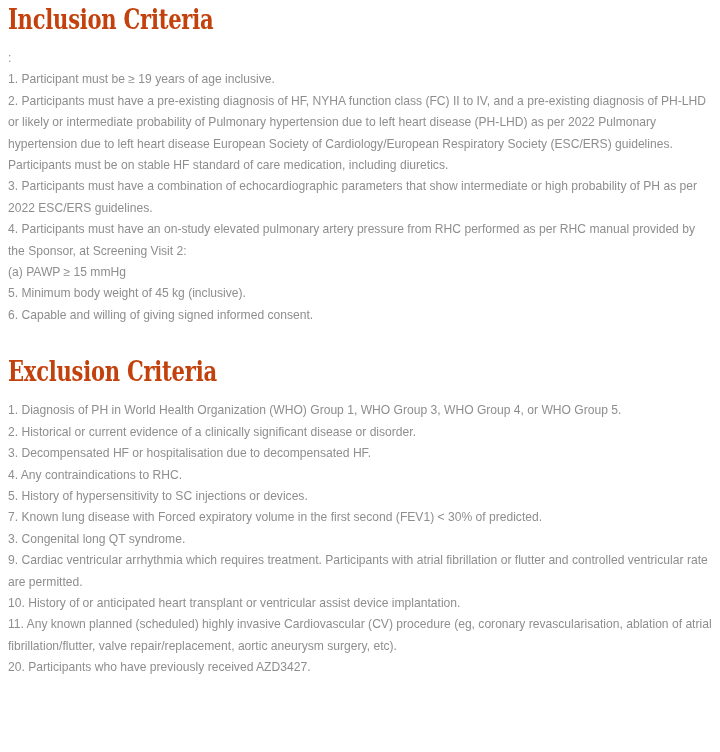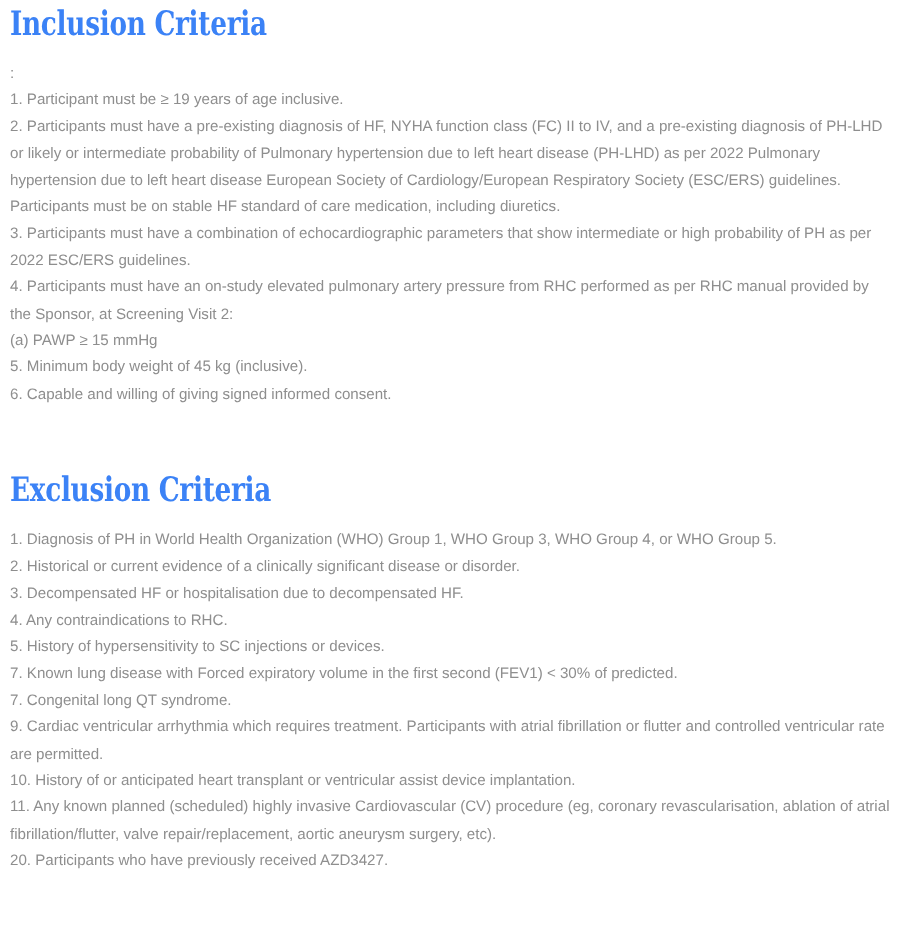--- a/index.html
+++ b/index.html
@@ -12,31 +12,31 @@
     font-family: "Liberation Sans", sans-serif;
     overflow: hidden;
   }
   h2.section-title {
     margin: 0 0 13px 0;
     padding-top: 3px;
     font-family: "DejaVu Serif", serif;
     font-weight: 700;
     font-size: 27px;
     line-height: 30px;
-    color: #3b82f6;
+    color: #c2410c;
     white-space: nowrap;
   }
   h2.section-title .squeeze {
     display: inline-block;
     transform: scaleX(0.78);
     transform-origin: 0 50%;
     letter-spacing: -0.3px;
   }
   section.criteria-section.exclusion h2.section-title {
-    margin-top: 49px;
+    margin-top: 28px;
   }
   p.criteria-item, p.criteria-preamble {
     margin: 0;
     font-size: 12.1px;
     line-height: 21.4px;
     color: #8e8e8e;
   }
 </style>
 </head>
 <body>
@@ -54,18 +54,18 @@
 </section>
 
 <section class="criteria-section exclusion">
   <h2 class="section-title"><span class="squeeze">Exclusion Criteria</span></h2>
   <p class="criteria-item">1. Diagnosis of PH in World Health Organization (WHO) Group 1, WHO Group 3, WHO Group 4, or WHO Group 5.</p>
   <p class="criteria-item">2. Historical or current evidence of a clinically significant disease or disorder.</p>
   <p class="criteria-item">3. Decompensated HF or hospitalisation due to decompensated HF.</p>
   <p class="criteria-item">4. Any contraindications to RHC.</p>
   <p class="criteria-item">5. History of hypersensitivity to SC injections or devices.</p>
   <p class="criteria-item">7. Known lung disease with Forced expiratory volume in the first second (FEV1) &lt; 30% of predicted.</p>
-  <p class="criteria-item">7. Congenital long QT syndrome.</p>
+  <p class="criteria-item">3. Congenital long QT syndrome.</p>
   <p class="criteria-item">9. Cardiac ventricular arrhythmia which requires treatment. Participants with atrial fibrillation or flutter and controlled ventricular rate are permitted.</p>
   <p class="criteria-item">10. History of or anticipated heart transplant or ventricular assist device implantation.</p>
   <p class="criteria-item">11. Any known planned (scheduled) highly invasive Cardiovascular (CV) procedure (eg, coronary revascularisation, ablation of atrial fibrillation/flutter, valve repair/replacement, aortic aneurysm surgery, etc).</p>
   <p class="criteria-item">20. Participants who have previously received AZD3427.</p>
 </section>
 
 </body></html>

